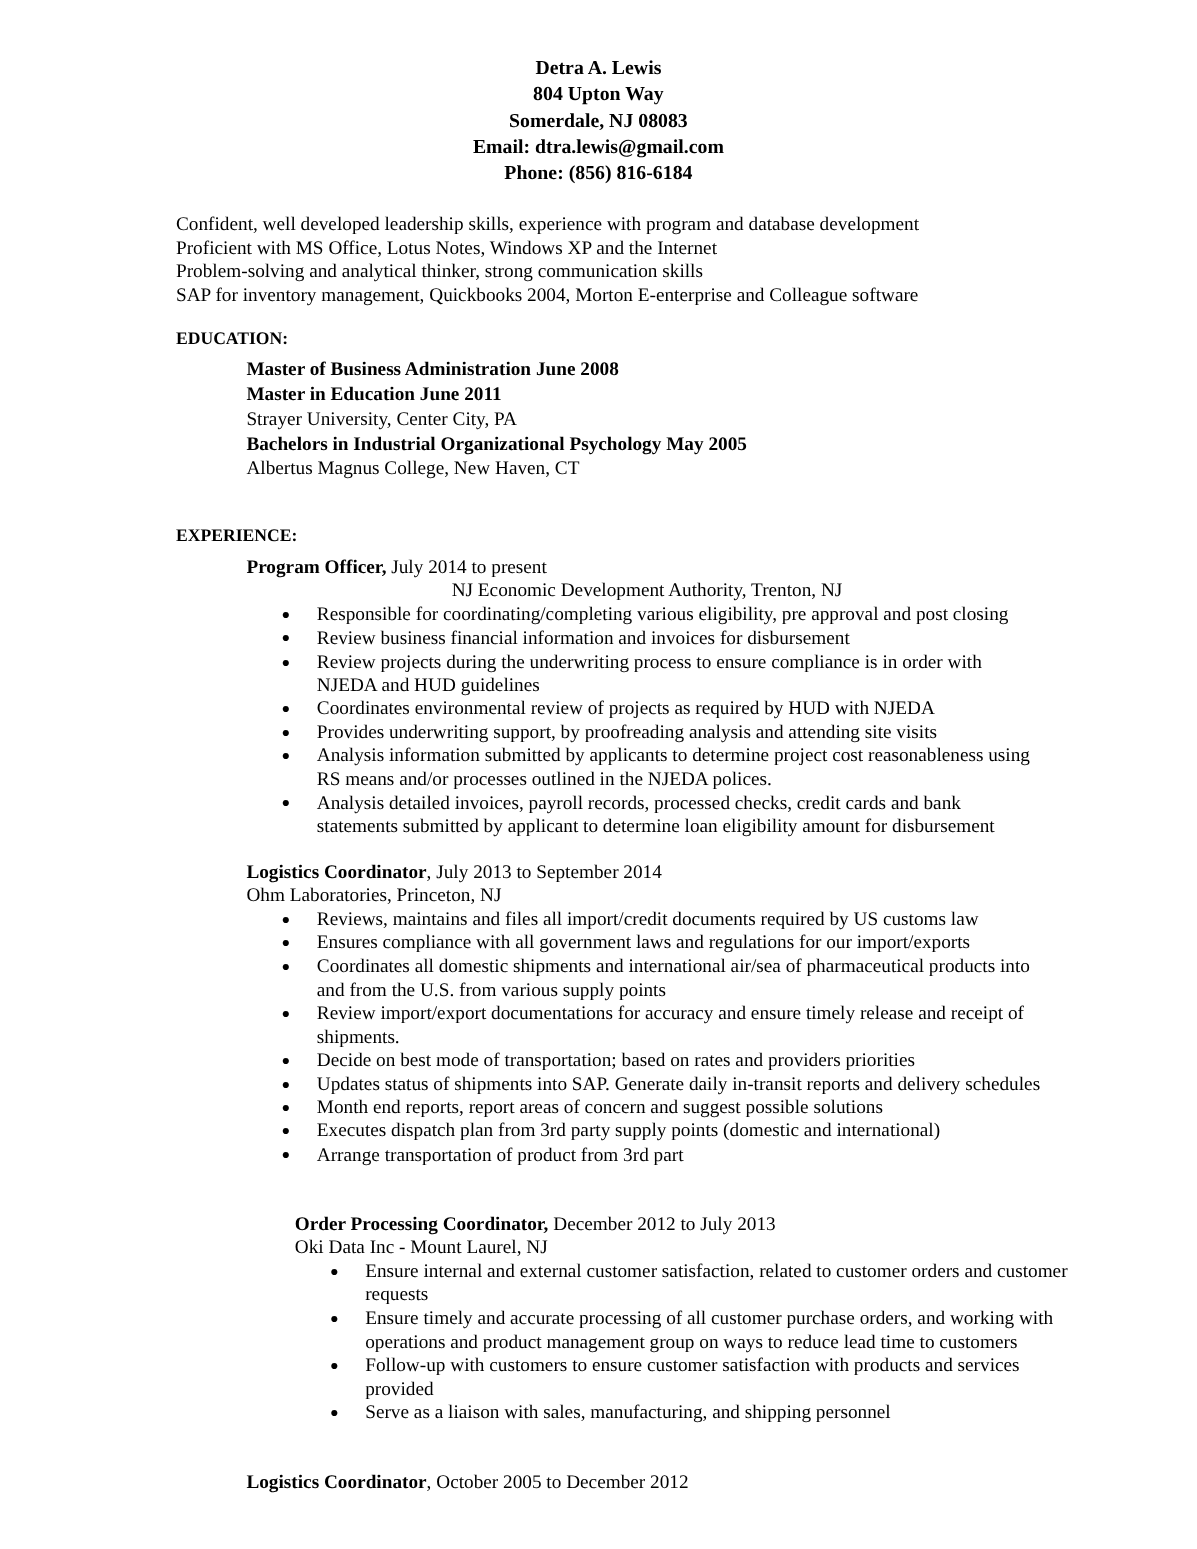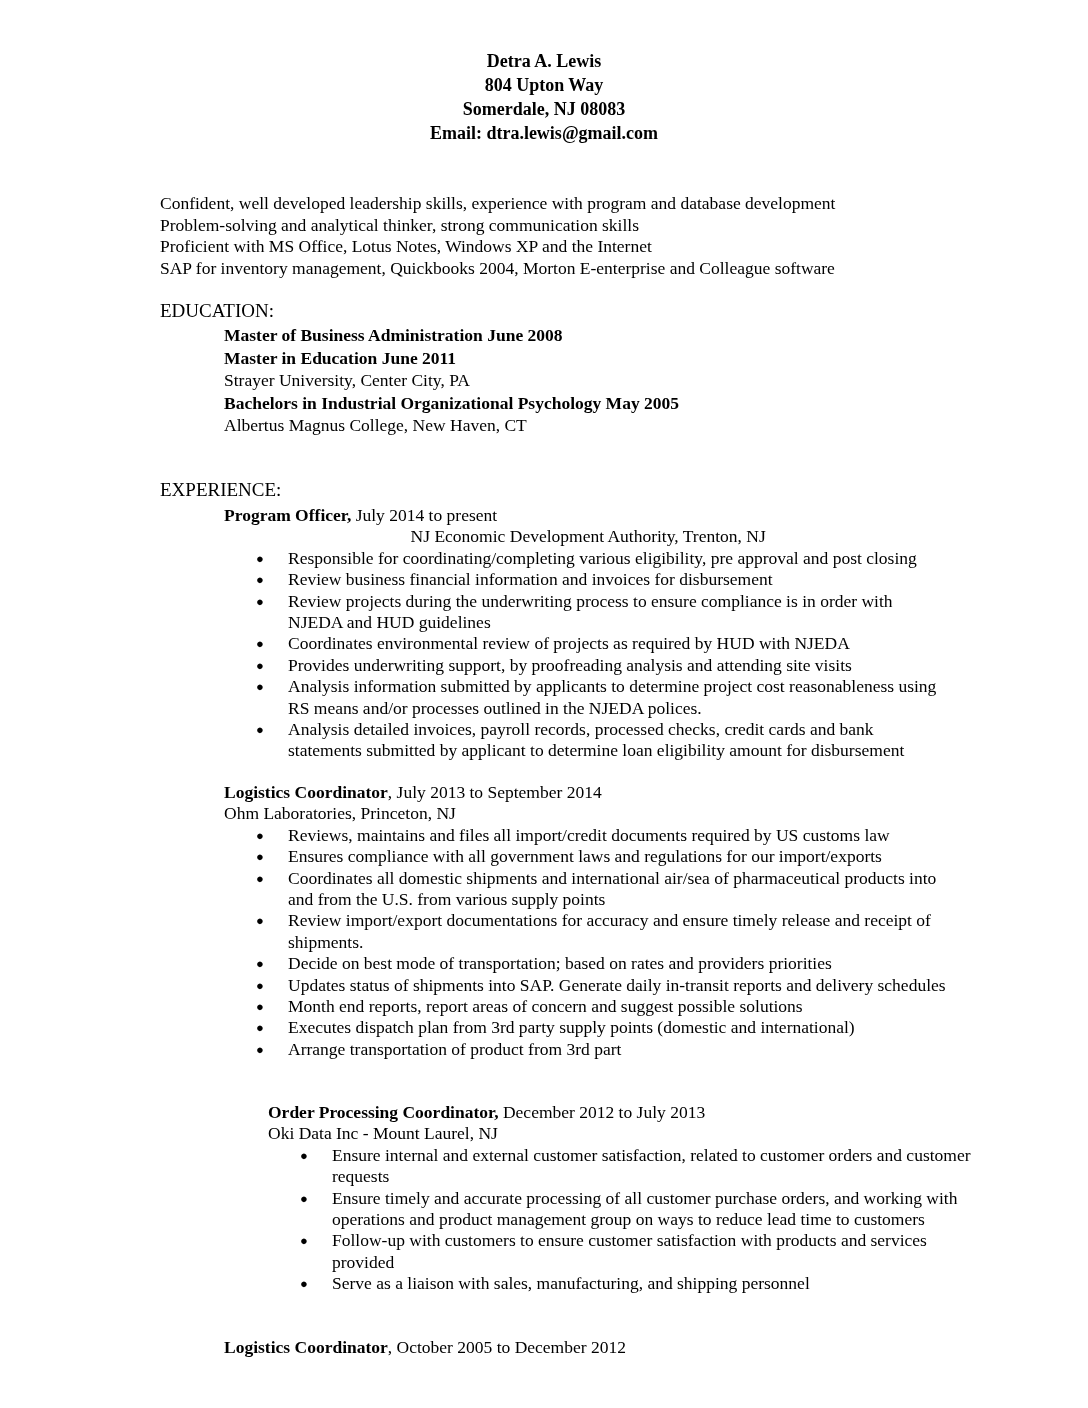--- a/index.html
+++ b/index.html
@@ -10,21 +10,21 @@
     }
     .header {
       position: absolute; top: 49px; left: 0; width: 1088px;
       text-align: center; font-weight: bold; font-size: 18px; line-height: 24px;
     }
     .header div { margin-left: 0px; }
     .summary {
       position: absolute; top: 193px; left: 160px; line-height: 21.5px;
     }
     .section-title {
-      position: absolute; left: 160px; font-weight: normal; font-size: 19px;
+      position: absolute; left: 160px; font-weight: bold; font-size: 16px;
     }
     .edu {
       position: absolute; top: 324px; left: 224px; line-height: 22.5px;
     }
     .edu .b { font-weight: bold; }
     .job { position: absolute; left: 224px; line-height: 21.4px; }
     .job .title { font-weight: bold; }
     .job .company { }
     .job ul { list-style: none; margin: 0; padding: 0 0 0 64px; }
     .job li { position: relative; }
@@ -33,26 +33,27 @@
     }
   </style>
 </head>
 <body>
 
 <div class="header">
   <div>Detra A. Lewis</div>
   <div>804 Upton Way</div>
   <div>Somerdale, NJ 08083</div>
   <div>Email: dtra.lewis@gmail.com</div>
+  <div>Phone: (856) 816-6184</div>
 </div>
 
 <div class="summary">
   <div>Confident, well developed leadership skills, experience with program and database development</div>
+  <div>Proficient with MS Office, Lotus Notes, Windows XP and the Internet</div>
   <div>Problem-solving and analytical thinker, strong communication skills</div>
-  <div>Proficient with MS Office, Lotus Notes, Windows XP and the Internet</div>
   <div>SAP for inventory management, Quickbooks 2004, Morton E-enterprise and Colleague software</div>
 </div>
 
 <div class="section-title" style="top:300px;">EDUCATION:</div>
 
 <div class="edu">
   <div class="b">Master of Business Administration June 2008</div>
   <div class="b">Master in Education June 2011</div>
   <div>Strayer University, Center City, PA</div>
   <div class="b">Bachelors in Industrial Organizational Psychology May 2005</div>

